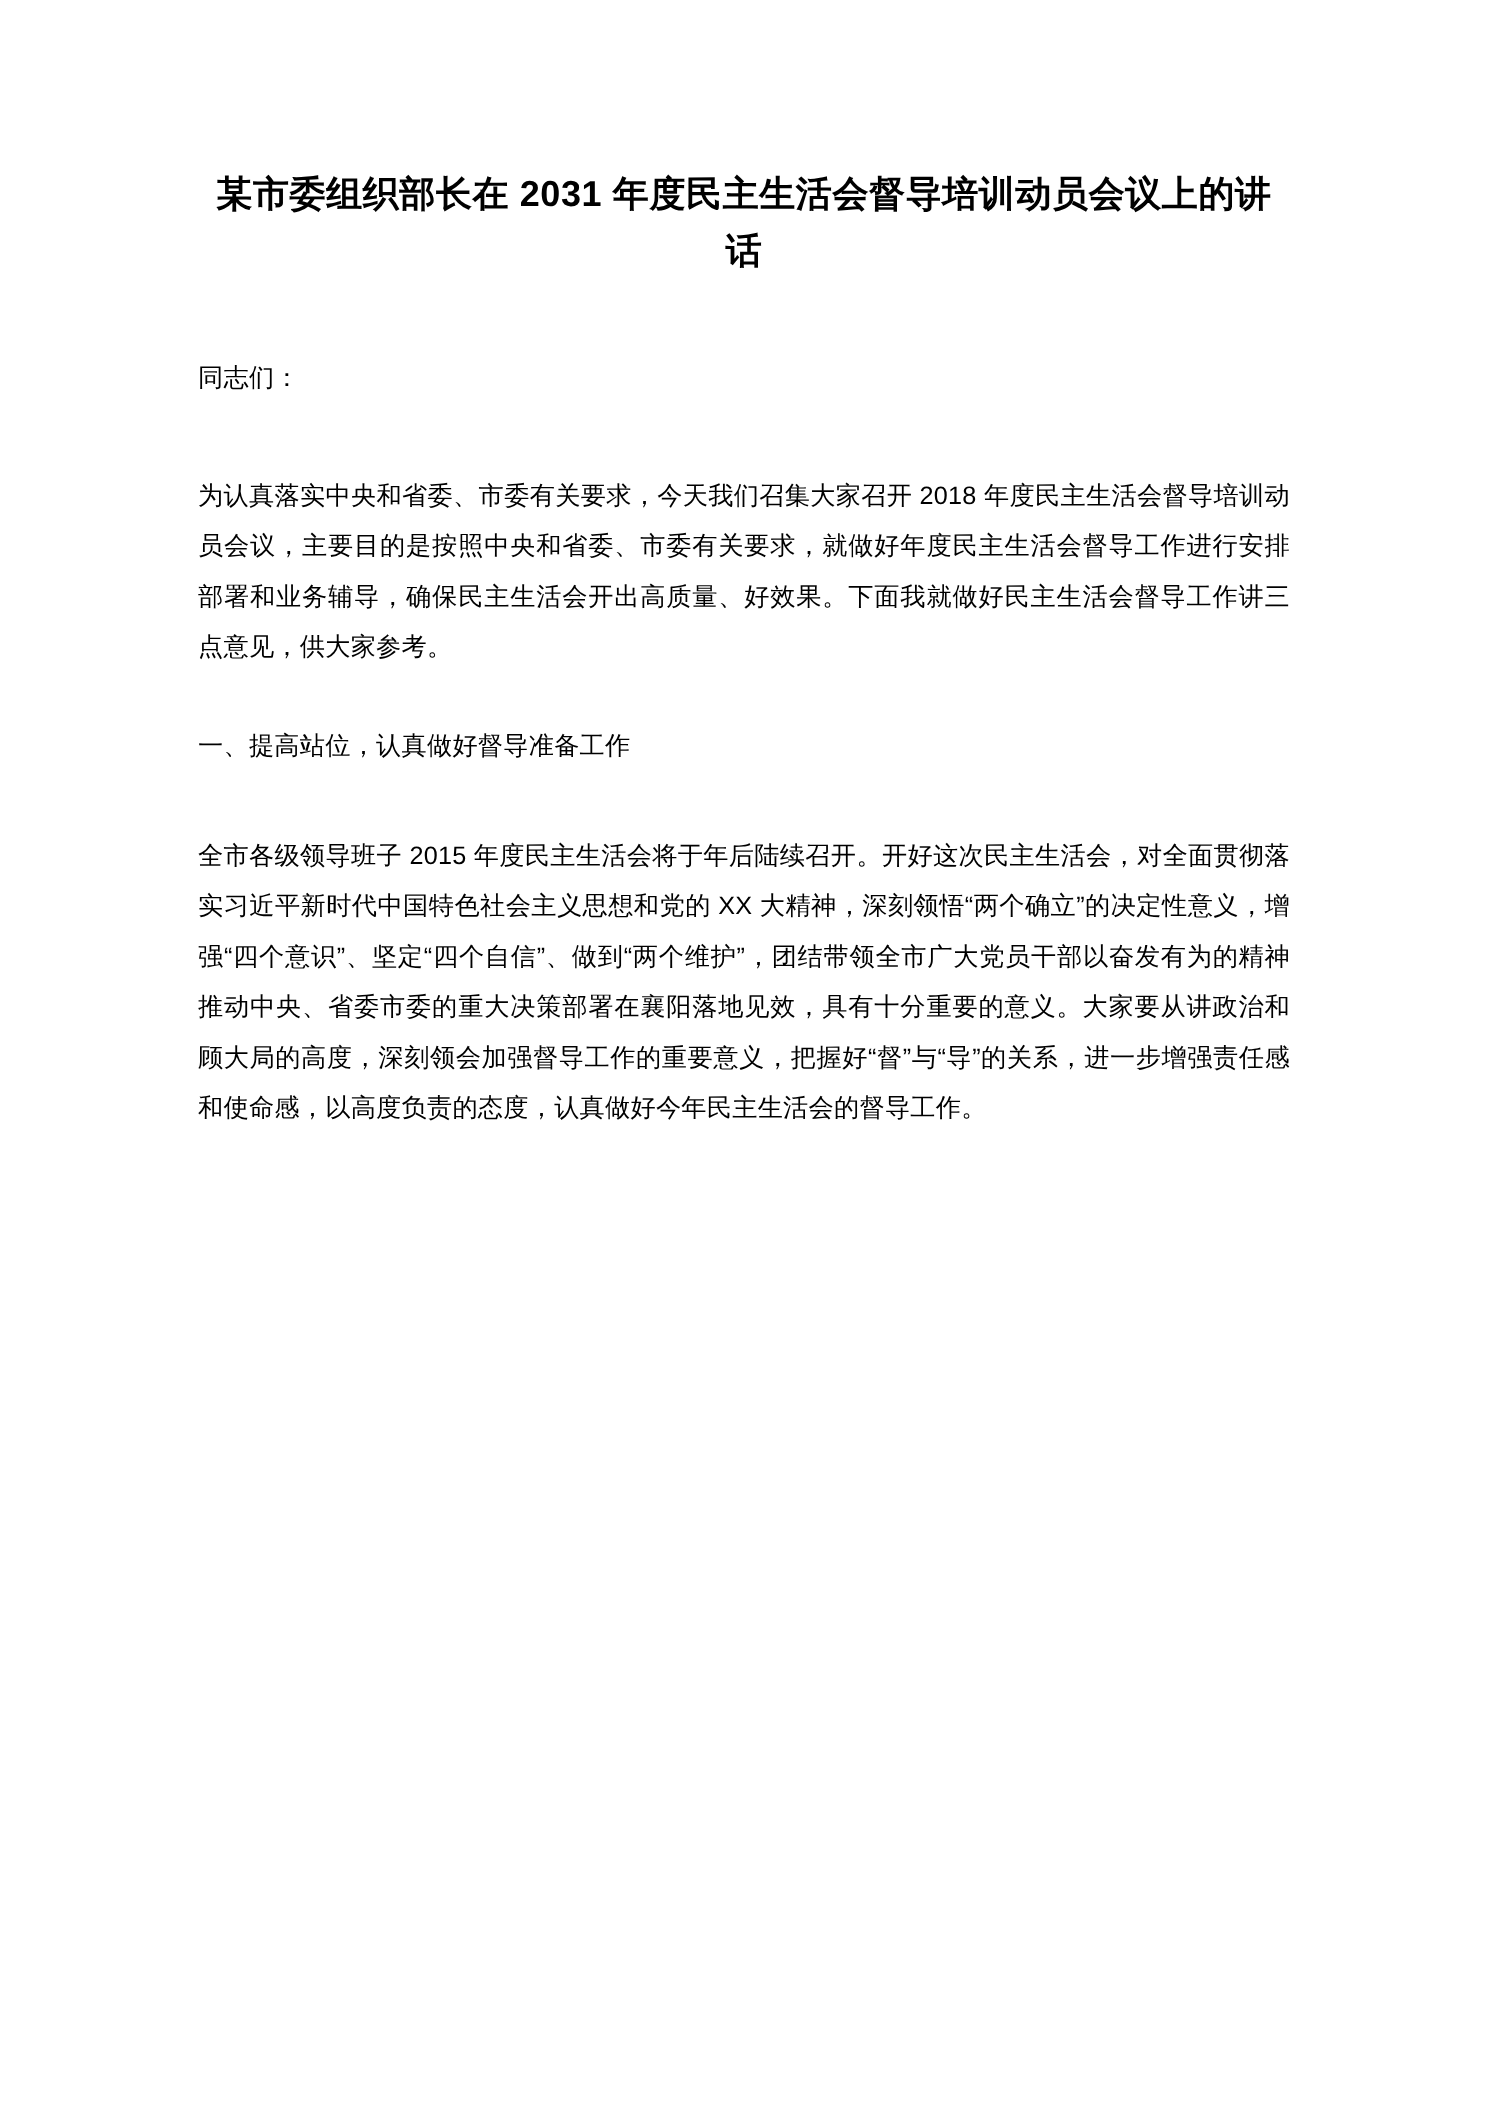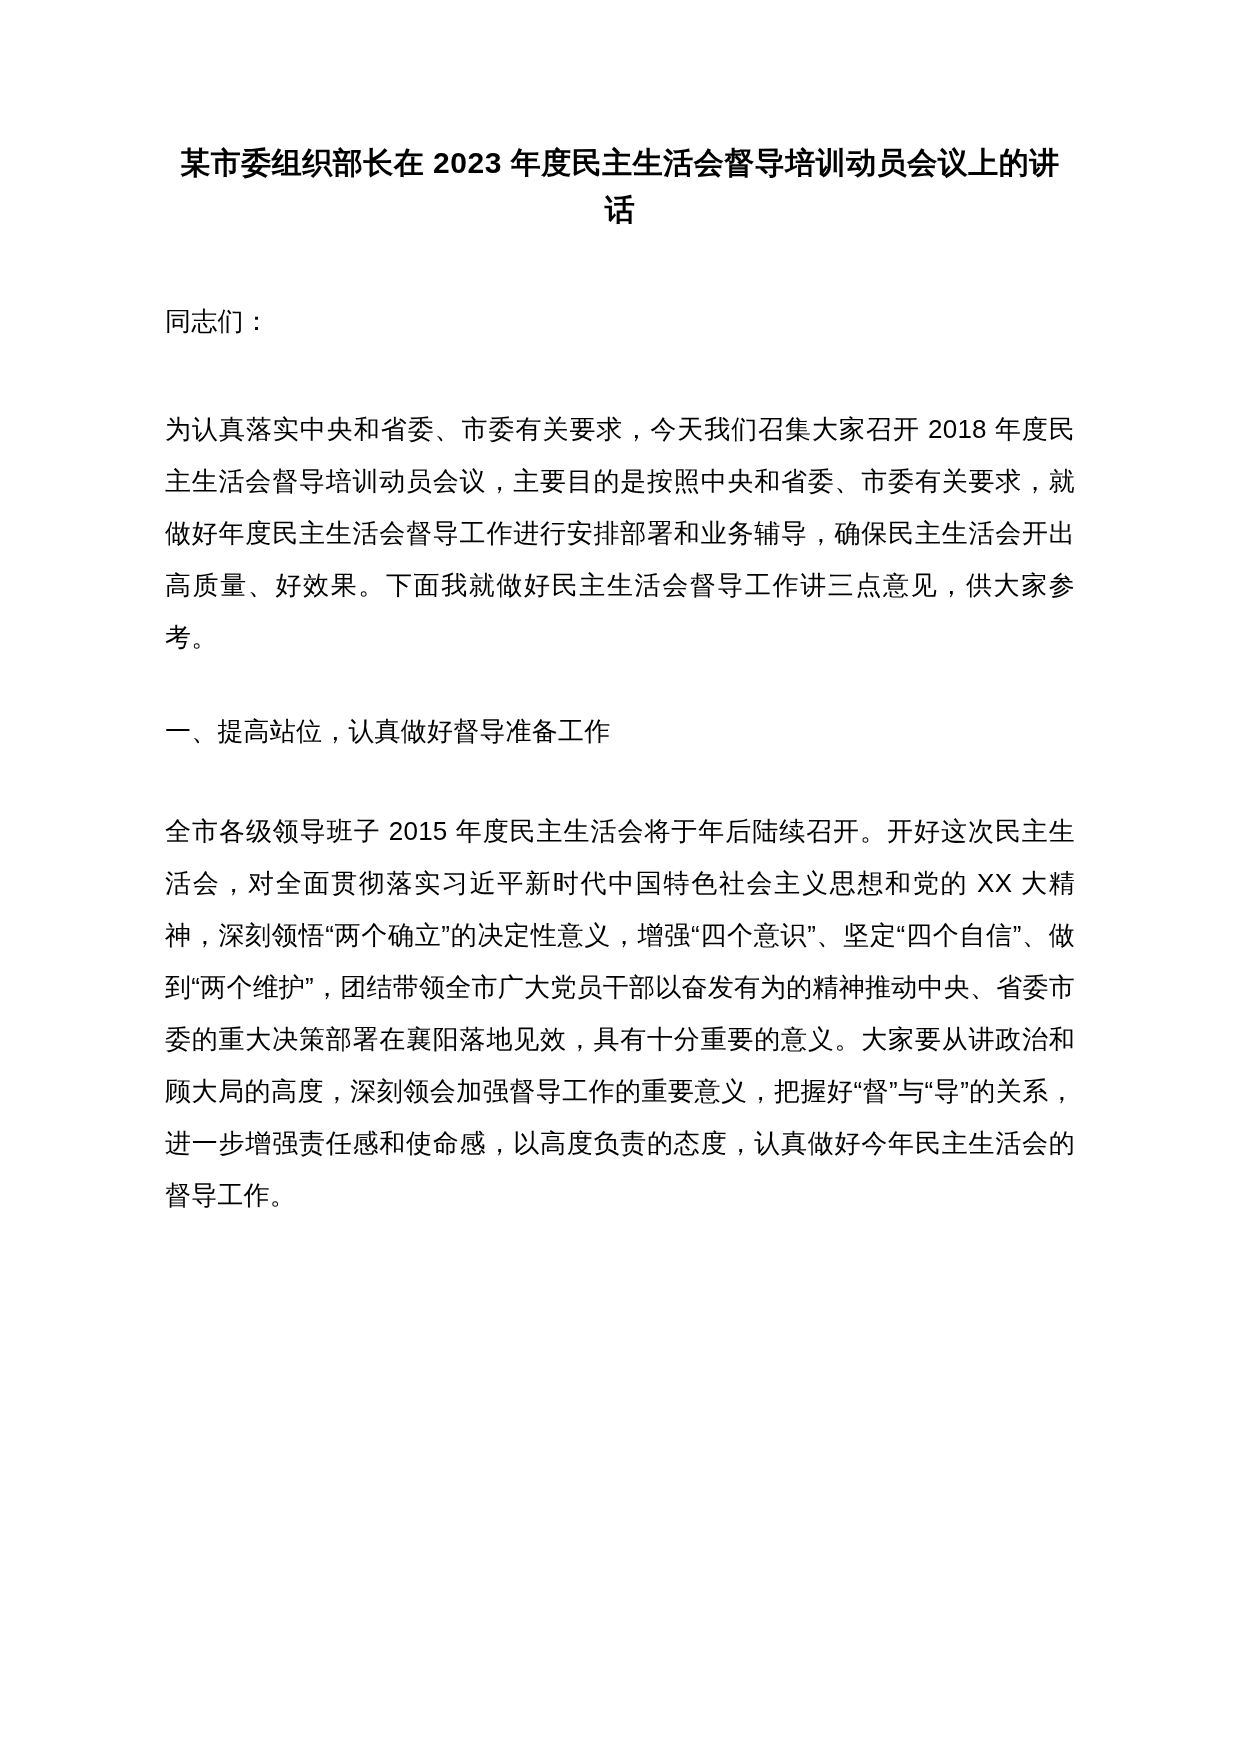--- a/index.html
+++ b/index.html
@@ -24,43 +24,44 @@
   .doc-title {
     font-size: 30px;
     font-weight: bold;
     line-height: 1.55;
     text-align: center;
     letter-spacing: 0.5px;
     margin: 0 0 62px 0;
     padding: 0 10px;
   }
   .para {
-    font-size: 26px;
+    font-size: 21px;
     line-height: 2.0;
     text-align: justify;
     text-justify: inter-ideograph;
     margin: 0 0 42px 0;
     letter-spacing: 0.2px;
   }
   .para.salutation {
     margin-bottom: 56px;
   }
   .para.heading {
     margin-bottom: 48px;
+    font-family: Liberation Mono, monospace;
   }
   .para.last {
     margin-bottom: 0;
   }
 </style>
 </head>
 <body>
 
 <div class="page">
 
-  <h1 class="doc-title">某市委组织部长在 2023 年度民主生活会督导培训动员会议上的讲话</h1>
+  <h1 class="doc-title">某市委组织部长在 2031 年度民主生活会督导培训动员会议上的讲话</h1>
 
   <p class="para salutation">同志们：</p>
 
   <p class="para">为认真落实中央和省委、市委有关要求，今天我们召集大家召开 2018 年度民主生活会督导培训动员会议，主要目的是按照中央和省委、市委有关要求，就做好年度民主生活会督导工作进行安排部署和业务辅导，确保民主生活会开出高质量、好效果。下面我就做好民主生活会督导工作讲三点意见，供大家参考。</p>
 
   <p class="para heading">一、提高站位，认真做好督导准备工作</p>
 
   <p class="para last">全市各级领导班子 2015 年度民主生活会将于年后陆续召开。开好这次民主生活会，对全面贯彻落实习近平新时代中国特色社会主义思想和党的 XX 大精神，深刻领悟“两个确立”的决定性意义，增强“四个意识”、坚定“四个自信”、做到“两个维护”，团结带领全市广大党员干部以奋发有为的精神推动中央、省委市委的重大决策部署在襄阳落地见效，具有十分重要的意义。大家要从讲政治和顾大局的高度，深刻领会加强督导工作的重要意义，把握好“督”与“导”的关系，进一步增强责任感和使命感，以高度负责的态度，认真做好今年民主生活会的督导工作。</p>
 
 </div>

